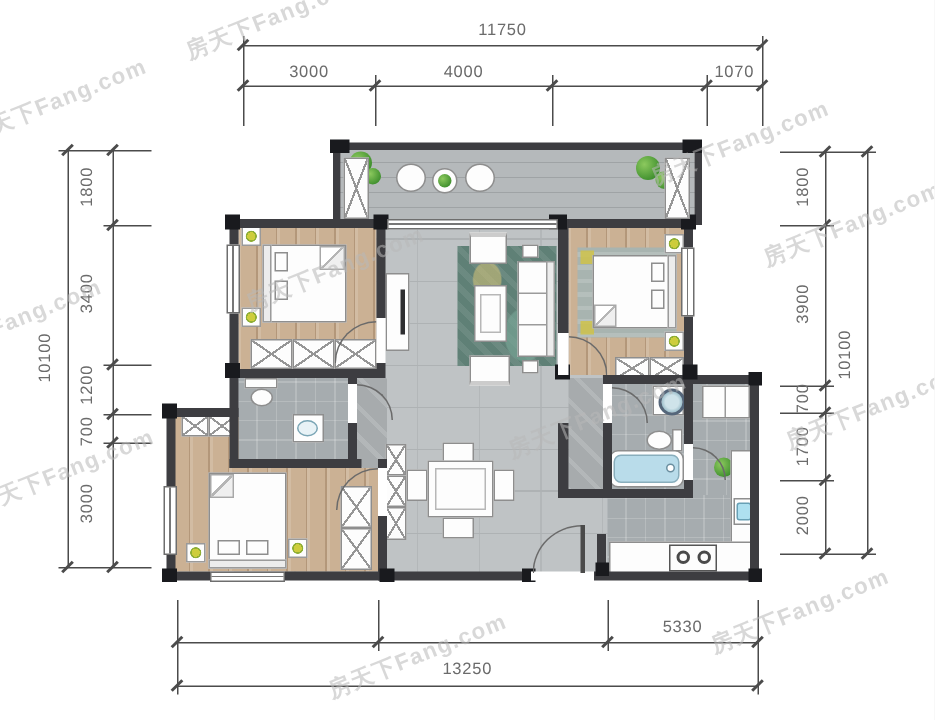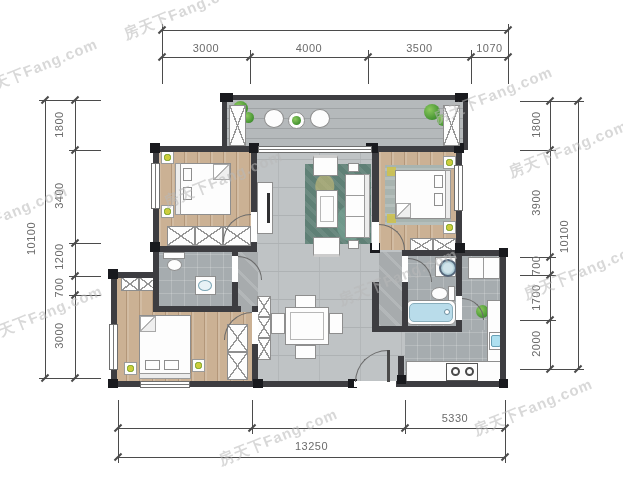--- a/index.html
+++ b/index.html
@@ -241,23 +241,23 @@
   <div class="arc aTL" style="left:355px;top:350px;width:33px;height:32px"></div>
   <div class="a" style="left:387px;top:350px;width:3px;height:32px;background:#4a4a4a"></div>
 
   <div class="dl" style="left:162px;top:30px;width:346px;height:1px"></div>
   <div class="dl" style="left:162px;top:57px;width:346px;height:1px"></div>
   <div class="dl" style="left:162px;top:24px;width:1px;height:60px"></div>
   <div class="dl" style="left:508px;top:24px;width:1px;height:60px"></div>
   <div class="dl" style="left:250px;top:50px;width:1px;height:34px"></div>
   <div class="dl" style="left:368px;top:50px;width:1px;height:34px"></div>
   <div class="dl" style="left:471px;top:50px;width:1px;height:34px"></div>
+  <div class="dt" style="left:162px;top:14px;width:346px">11750</div>
   <div class="dt" style="left:162px;top:42px;width:88px">3000</div>
   <div class="dt" style="left:250px;top:42px;width:118px">4000</div>
-  <div class="dt" style="left:368px;top:42px;width:103px">3500</div>
   <div class="dt" style="left:471px;top:42px;width:37px">1070</div>
 
   <div class="dl" style="left:45px;top:100px;width:1px;height:278px"></div>
   <div class="dl" style="left:75px;top:100px;width:1px;height:278px"></div>
   <div class="dl" style="left:39px;top:100px;width:62px;height:1px"></div>
   <div class="dl" style="left:39px;top:378px;width:62px;height:1px"></div>
   <div class="dl" style="left:69px;top:150px;width:32px;height:1px"></div>
   <div class="dl" style="left:69px;top:243px;width:32px;height:1px"></div>
   <div class="dl" style="left:69px;top:276px;width:32px;height:1px"></div>
   <div class="dl" style="left:69px;top:295px;width:32px;height:1px"></div>

